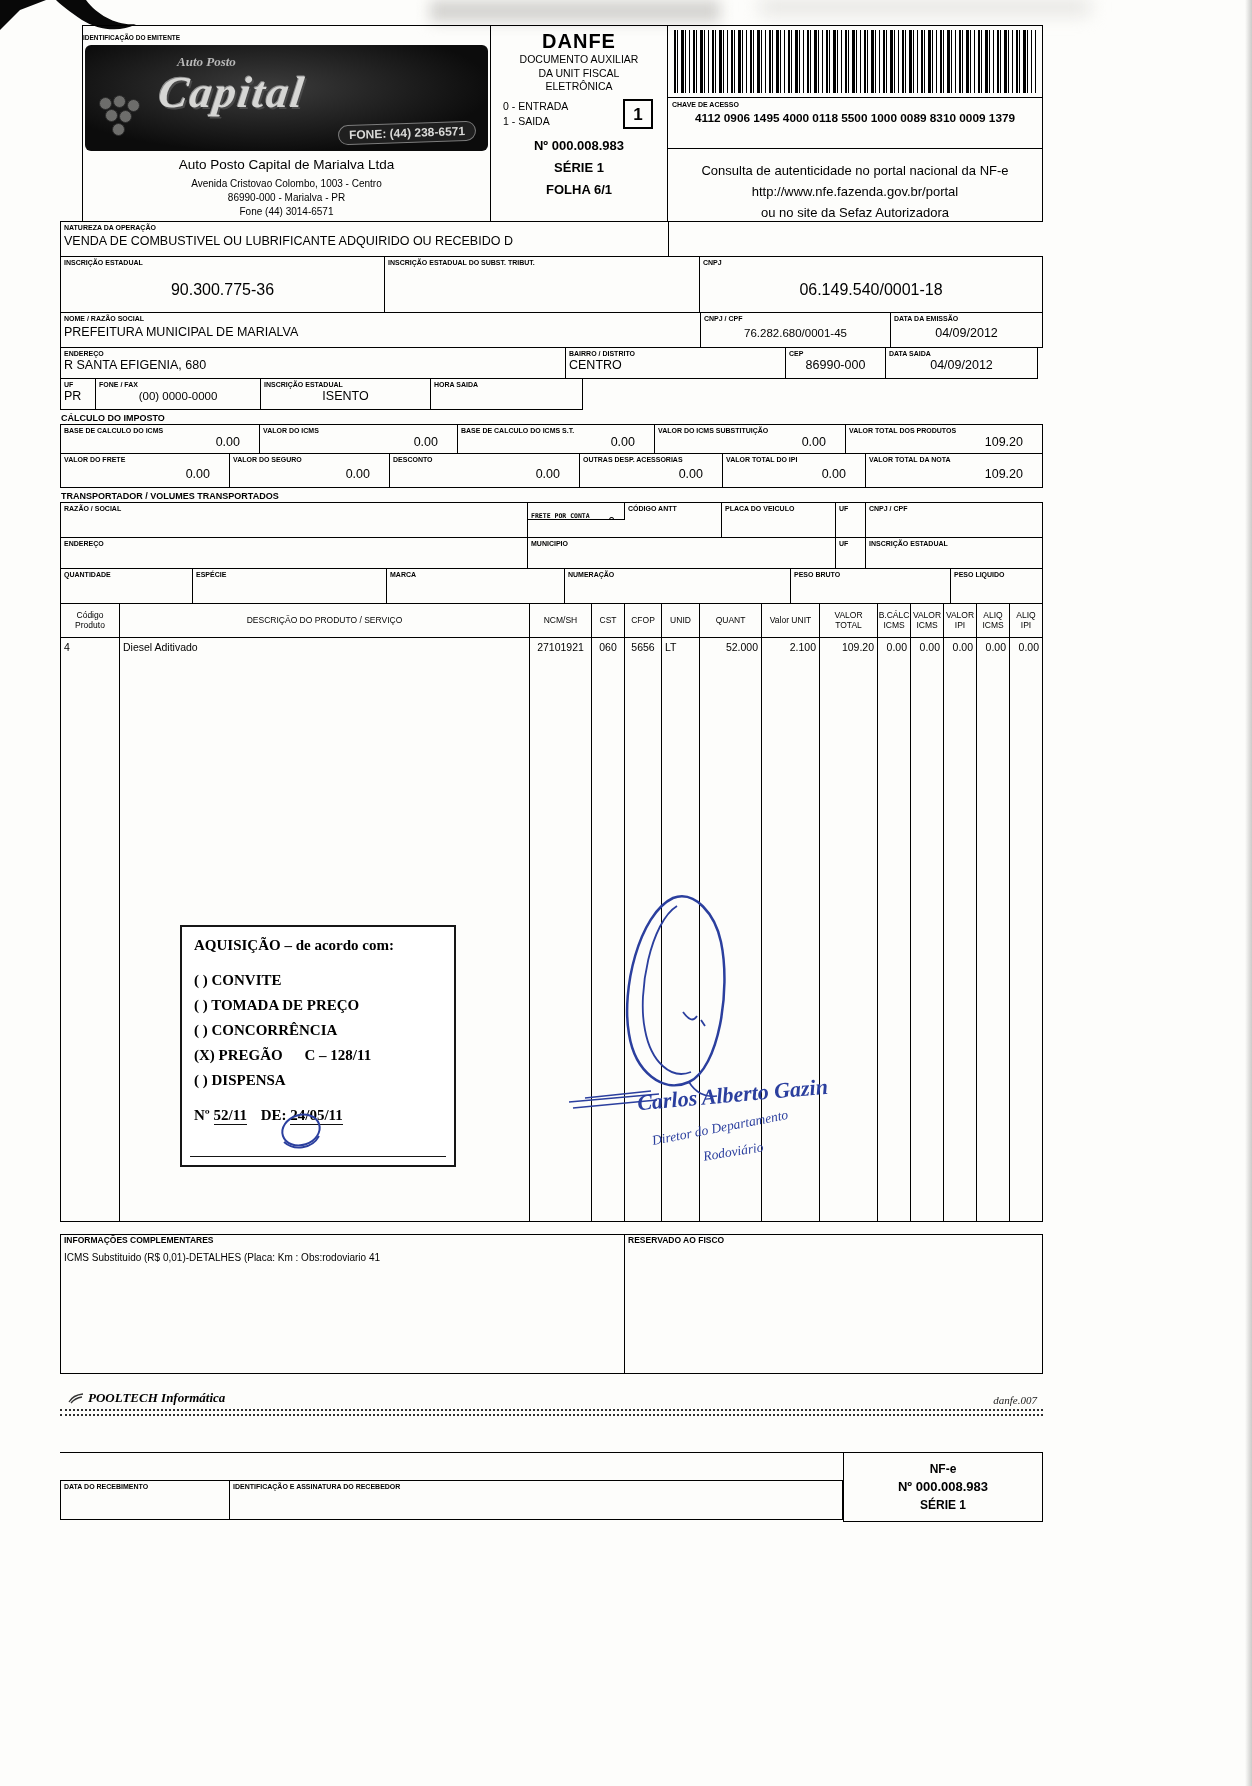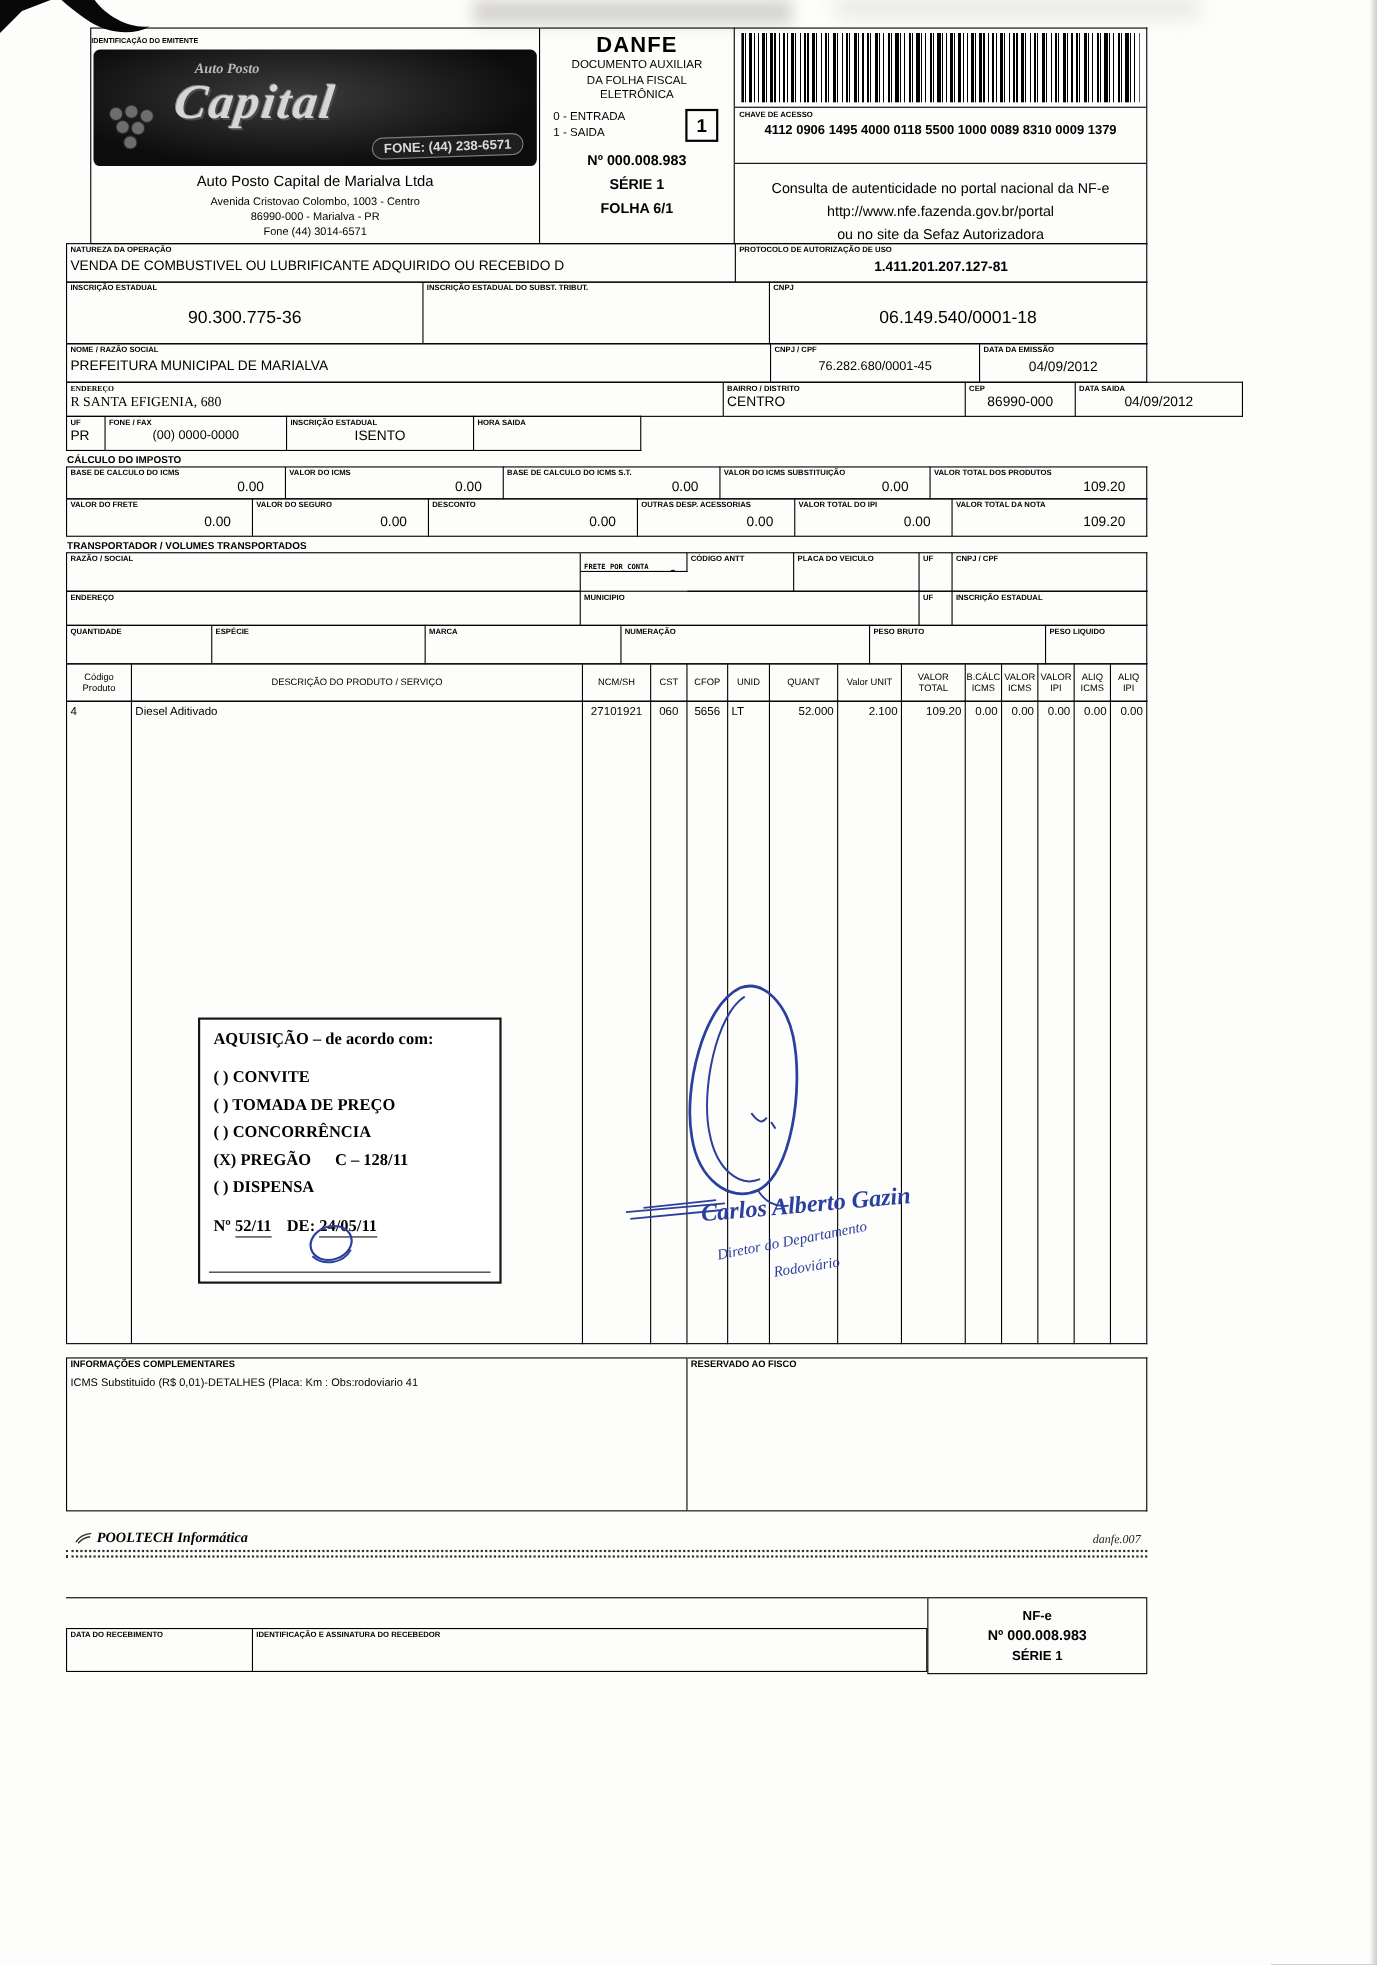--- a/index.html
+++ b/index.html
@@ -128,21 +128,21 @@
           <div class="logo-phone">FONE: (44) 238-6571</div>
         </div>
         <div class="emit-name">Auto Posto Capital de Marialva Ltda</div>
         <div class="emit-addr" style="margin-top:5px;">Avenida Cristovao Colombo, 1003 - Centro</div>
         <div class="emit-addr">86990-000 - Marialva - PR</div>
         <div class="emit-addr">Fone (44) 3014-6571</div>
       </div>
       <div class="cell danfecell" style="width:177px;height:197px;">
         <div class="danfe-t">DANFE</div>
         <div class="danfe-s">DOCUMENTO AUXILIAR</div>
-        <div class="danfe-s">DA FOLHA FISCAL</div>
+        <div class="danfe-s">DA UNIT FISCAL</div>
         <div class="danfe-s">ELETRÔNICA</div>
         <div class="es">
           <div class="es-l">
             <div>0 - ENTRADA</div>
             <div>1 - SAIDA</div>
           </div>
           <div class="tipo">1</div>
         </div>
         <div class="dn">Nº 000.008.983</div>
         <div class="ds">SÉRIE 1</div>
@@ -162,24 +162,20 @@
           <div>ou no site da Sefaz Autorizadora</div>
         </div>
       </div>
     </div>
 
     <div class="row">
       <div class="cell" style="width:609px;height:36px;">
         <span class="lb">NATUREZA DA OPERAÇÃO</span>
         <div class="vl" style="margin-top:2px;">VENDA DE COMBUSTIVEL OU LUBRIFICANTE ADQUIRIDO OU RECEBIDO D</div>
       </div>
-      <div class="cell" style="width:374px;height:36px;">
-        <span class="lb">PROTOCOLO DE AUTORIZAÇÃO DE USO</span>
-        <div class="vl bold ctr" style="margin-top:3px;">1.411.201.207.127-81</div>
-      </div>
     </div>
 
     <div class="row">
       <div class="cell" style="width:325px;height:57px;">
         <span class="lb">INSCRIÇÃO ESTADUAL</span>
         <div class="big">90.300.775-36</div>
       </div>
       <div class="cell" style="width:315px;height:57px;">
         <span class="lb">INSCRIÇÃO ESTADUAL DO SUBST. TRIBUT.</span>
         <div class="big"></div>
@@ -198,21 +194,21 @@
       <div class="cell" style="width:190px;height:36px;">
         <span class="lb">CNPJ / CPF</span>
         <div class="vl ctr" style="font-size:11.5px;margin-top:3px;">76.282.680/0001-45</div>
       </div>
       <div class="cell" style="width:152px;height:36px;">
         <span class="lb">DATA DA EMISSÃO</span>
         <div class="vl ctr" style="margin-top:3px;">04/09/2012</div>
       </div>
     </div>
     <div class="row">
-      <div class="cell" style="width:598px;height:32px;font-family:Liberation Serif, serif;">
+      <div class="cell" style="width:506px;height:32px;">
         <span class="lb">ENDEREÇO</span>
         <div class="vl">R SANTA EFIGENIA, 680</div>
       </div>
       <div class="cell" style="width:220px;height:32px;">
         <span class="lb">BAIRRO / DISTRITO</span>
         <div class="vl">CENTRO</div>
       </div>
       <div class="cell" style="width:100px;height:32px;">
         <span class="lb">CEP</span>
         <div class="vl ctr">86990-000</div>

